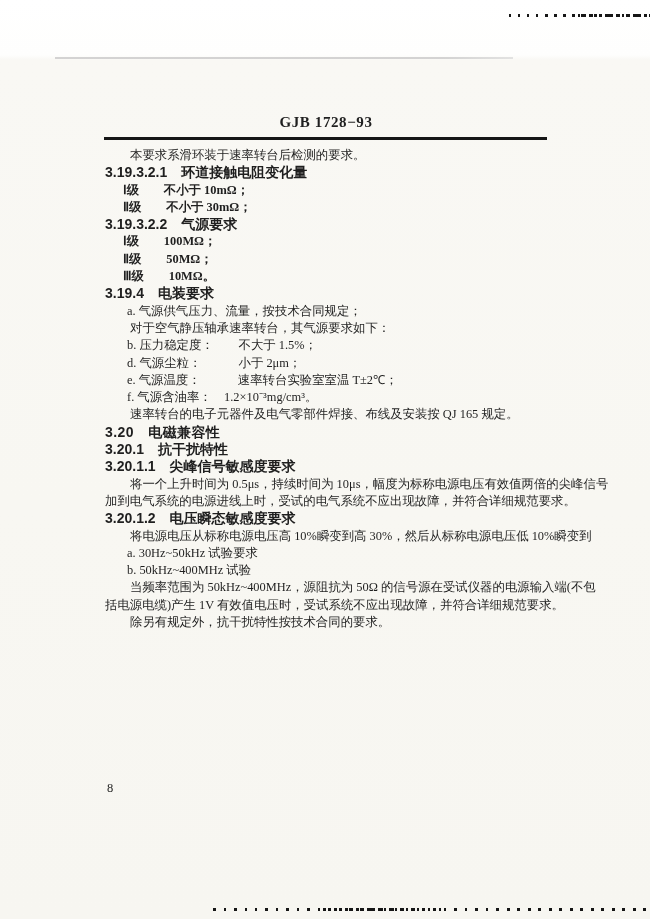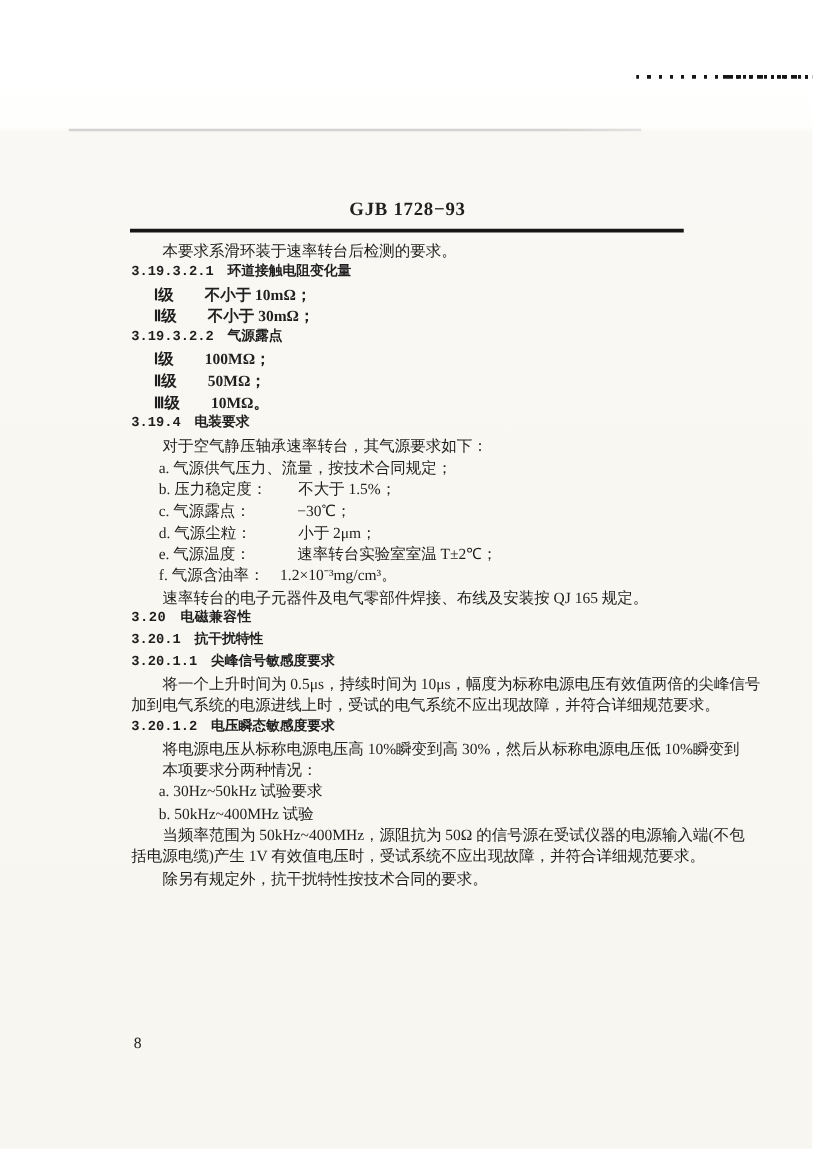--- a/index.html
+++ b/index.html
@@ -7,21 +7,20 @@
     width:650px;height:919px;
     background:#ffffff;
     font-family:"Liberation Serif", serif;
     color:#1f1f1f;
     overflow:hidden;
     position:relative;
   }
   .scan-page{
     position:absolute;inset:0;
     background:linear-gradient(180deg,#ffffff 0px,#fefefd 55px,#f9f8f4 60px,#f8f7f2 55%,#f7f6f1 100%);
-    margin-top:46px;
   }
   
   .page-edge-line{
     position:absolute;left:55px;top:57px;width:458px;height:2px;
     background:linear-gradient(to right,#c6c6c6 0 85%,#dadada 100%);
     opacity:.75;
   }
   
   .dots{
     position:absolute;height:3px;
@@ -43,21 +42,21 @@
   .header-rule{
     position:absolute;left:104px;top:137px;width:443px;height:2.6px;
     background:#161616;
   }
   
   .doc-lines{
     position:absolute;left:105px;top:147px;width:442px;
     font-size:12.4px;line-height:17.3px;
   }
   .ln{white-space:nowrap;}
-  .h{font-family:Liberation Mono, monospace;font-weight:700;font-size:11px;}
+  .h{font-family:Liberation Sans, sans-serif;font-weight:700;font-size:14px;}
   .h1{letter-spacing:.4px;}
   .p{padding-left:25px;}
   .lv{padding-left:18px;font-weight:bold;}
   .it{padding-left:22px;}
   .page-number{
     position:absolute;left:107px;top:781px;font-size:12.5px;
   }
 </style>
 </head>
 <body>
@@ -71,41 +70,39 @@
 
   <div class="std-header">GJB 1728−93</div>
 
   <div class="header-rule"></div>
 
   <div class="doc-lines">
       <div class="ln p">本要求系滑环装于速率转台后检测的要求。</div>
       <div class="ln h">3.19.3.2.1　环道接触电阻变化量</div>
       <div class="ln lv">Ⅰ级　　不小于 10mΩ；</div>
       <div class="ln lv">Ⅱ级　　不小于 30mΩ；</div>
-      <div class="ln h">3.19.3.2.2　气源露点</div>
+      <div class="ln h">3.19.3.2.2　气源要求</div>
       <div class="ln lv">Ⅰ级　　100MΩ；</div>
       <div class="ln lv">Ⅱ级　　50MΩ；</div>
       <div class="ln lv">Ⅲ级　　10MΩ。</div>
       <div class="ln h">3.19.4　电装要求</div>
+      <div class="ln it">a. 气源供气压力、流量，按技术合同规定；</div>
       <div class="ln p">对于空气静压轴承速率转台，其气源要求如下：</div>
-      <div class="ln it">a. 气源供气压力、流量，按技术合同规定；</div>
       <div class="ln it">b. 压力稳定度：　　不大于 1.5%；</div>
-      <div class="ln it">c. 气源露点：　　　−30℃；</div>
       <div class="ln it">d. 气源尘粒：　　　小于 2μm；</div>
       <div class="ln it">e. 气源温度：　　　速率转台实验室室温 T±2℃；</div>
       <div class="ln it">f. 气源含油率：　1.2×10⁻³mg/cm³。</div>
       <div class="ln p">速率转台的电子元器件及电气零部件焊接、布线及安装按 QJ 165 规定。</div>
       <div class="ln h h1">3.20　电磁兼容性</div>
       <div class="ln h">3.20.1　抗干扰特性</div>
       <div class="ln h">3.20.1.1　尖峰信号敏感度要求</div>
       <div class="ln p">将一个上升时间为 0.5μs，持续时间为 10μs，幅度为标称电源电压有效值两倍的尖峰信号</div>
       <div class="ln">加到电气系统的电源进线上时，受试的电气系统不应出现故障，并符合详细规范要求。</div>
       <div class="ln h">3.20.1.2　电压瞬态敏感度要求</div>
       <div class="ln p">将电源电压从标称电源电压高 10%瞬变到高 30%，然后从标称电源电压低 10%瞬变到</div>
-      <div class="ln p">本项要求分两种情况：</div>
       <div class="ln it">a. 30Hz~50kHz 试验要求</div>
       <div class="ln it">b. 50kHz~400MHz 试验</div>
       <div class="ln p">当频率范围为 50kHz~400MHz，源阻抗为 50Ω 的信号源在受试仪器的电源输入端(不包</div>
       <div class="ln">括电源电缆)产生 1V 有效值电压时，受试系统不应出现故障，并符合详细规范要求。</div>
       <div class="ln p">除另有规定外，抗干扰特性按技术合同的要求。</div>
     </div>
 
   <div class="page-number">8</div>
 
   <div class="dots dots-bottom-main"></div>

